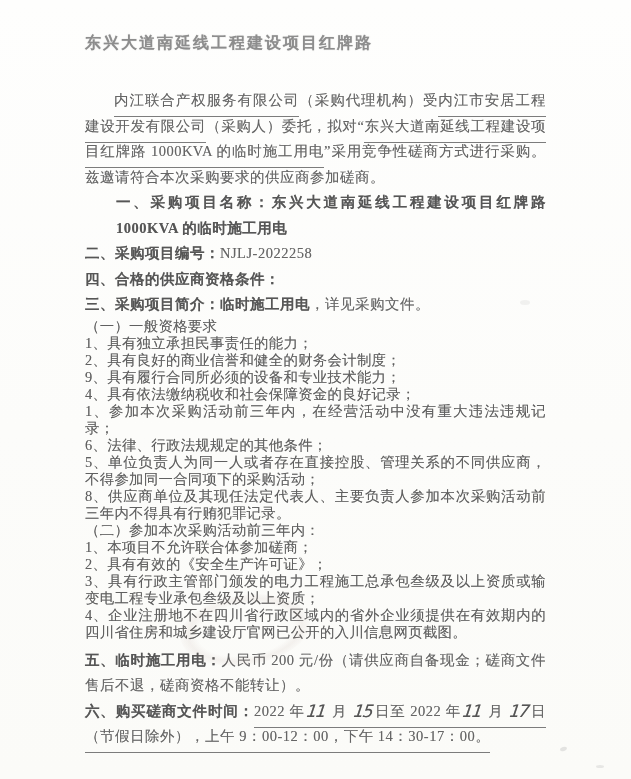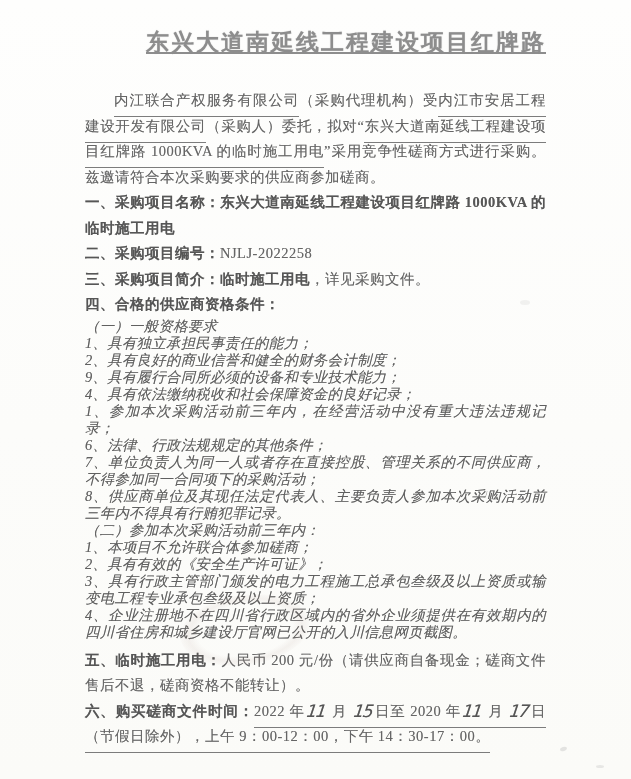--- a/index.html
+++ b/index.html
@@ -20,59 +20,57 @@
     overflow: hidden;
   }
   .doc {
     position: absolute;
     left: 85px;
     top: 0;
     width: 461px;
   }
   h1.doc-title {
     margin: 27px 0 0 0;
-    text-align: right;
-    font-size: 23px;
+    text-align: left;
+    font-size: 16px;
     line-height: 31px;
     font-weight: 700;
     color: #8d8d8d;
     letter-spacing: 2px;
     text-shadow: 0 0 1px rgba(140,140,140,0.55);
-    text-decoration: underline;
   }
   h1.doc-title span { display: block; }
   p {
     margin: 0;
     text-align: justify;
     font-size: 14.5px;
     line-height: 25.5px;
     letter-spacing: 0.5px;
     color: #666;
     text-shadow: 0 0 0.6px rgba(100,100,100,0.5);
   }
   p.intro {
     margin-top: 30px;
     text-indent: 2em;
   }
   .lbl { font-weight: 700; color: #565656; }
-  .strong-all { font-weight: 700; color: #565656; }
+  .strong-all { font-weight: 700; color: #565656; margin-left: 31px; }
   .u {
     border-bottom: 1px solid #7c7c7c;
     padding-bottom: 8px;
   }
   .items {
     font-size: 14.4px;
     line-height: 17px;
     letter-spacing: 0.3px;
   }
   .items div {
     text-align: justify;
     text-shadow: 0 0 0.6px rgba(100,100,100,0.5);
     color: #606060;
-    font-style: italic;
   }
   .sub-header { color: #5c5c5c; }
   .sec-late { margin-top: 0; }
   .sec5 { margin-top: 7px; }
   .hw {
     display: inline-block;
     font-family: "DejaVu Sans", sans-serif;
     font-style: italic;
     font-size: 17px;
     line-height: 14px;
@@ -121,44 +119,44 @@
     <h1 class="doc-title">
       <span>东兴大道南延线工程建设项目红牌路</span>
     </h1>
 
     <p class="intro"><span class="u">内江联合产权服务有限公司</span><span>（采购代理机构）受</span><span class="u">内江市安居工程建设开发有限公司</span><span>（采购人）委托，拟对“</span><span class="u">东兴大道南延线工程建设项目红牌路 1000KVA 的临时施工用电</span><span>”采用竞争性磋商方式进行采购。兹邀请符合本次采购要求的供应商参加磋商。</span></p>
 
     <p class="strong-all"><span class="lbl">一、采购项目名称：</span><span>东兴大道南延线工程建设项目红牌路 1000KVA 的临时施工用电</span></p>
 
     <p><span class="lbl">二、采购项目编号：</span><span>NJLJ-2022258</span></p>
 
+    <p><span class="lbl">四、合格的供应商资格条件：</span></p>
+
     <p><span class="lbl">三、采购项目简介：</span><span class="lbl">临时施工用电</span><span>，详见采购文件。</span></p>
-
-    <p><span class="lbl">四、合格的供应商资格条件：</span></p>
 
     <div class="items">
       <div class="sub-header">（一）一般资格要求</div>
       <div>1、具有独立承担民事责任的能力；</div>
       <div>2、具有良好的商业信誉和健全的财务会计制度；</div>
       <div>9、具有履行合同所必须的设备和专业技术能力；</div>
       <div>4、具有依法缴纳税收和社会保障资金的良好记录；</div>
       <div>1、参加本次采购活动前三年内，在经营活动中没有重大违法违规记录；</div>
       <div>6、法律、行政法规规定的其他条件；</div>
-      <div>7、单位负责人为同一人或者存在直接控股、管理关系的不同供应商，不得参加同一合同项下的采购活动；</div>
+      <div>5、单位负责人为同一人或者存在直接控股、管理关系的不同供应商，不得参加同一合同项下的采购活动；</div>
       <div>8、供应商单位及其现任法定代表人、主要负责人参加本次采购活动前三年内不得具有行贿犯罪记录。</div>
       <div class="sub-header">（二）参加本次采购活动前三年内：</div>
       <div>1、本项目不允许联合体参加磋商；</div>
       <div>2、具有有效的《安全生产许可证》；</div>
       <div>3、具有行政主管部门颁发的电力工程施工总承包叁级及以上资质或输变电工程专业承包叁级及以上资质；</div>
       <div>4、企业注册地不在四川省行政区域内的省外企业须提供在有效期内的四川省住房和城乡建设厅官网已公开的入川信息网页截图。</div>
     </div>
 
     <p class="sec5"><span class="lbl">五、临时施工用电：</span><span>人民币 200 元/份（请供应商自备现金；磋商文件售后不退，磋商资格不能转让）。</span></p>
 
-    <p class="sec-late"><span class="lbl">六、购买磋商文件时间：</span><span class="u"><span>2022 年</span><span class="hw">11</span><span> 月 </span><span class="hw">15</span><span>日至 2020 年</span><span class="hw">11</span><span> 月 </span><span class="hw">17</span><span>日（节假日除外），上午 9：00-12：00，下午 14：30-17：00。</span></span></p>
+    <p class="sec-late"><span class="lbl">六、购买磋商文件时间：</span><span class="u"><span>2022 年</span><span class="hw">11</span><span> 月 </span><span class="hw">15</span><span>日至 2022 年</span><span class="hw">11</span><span> 月 </span><span class="hw">17</span><span>日（节假日除外），上午 9：00-12：00，下午 14：30-17：00。</span></span></p>
 
   </div>
 
   <div class="artifact stain-ring"></div>
   <div class="artifact speck-1"></div>
   <div class="artifact speck-2"></div>
   <div class="artifact speck-3"></div>
   <div class="artifact speck-4"></div>
 </div>
 

